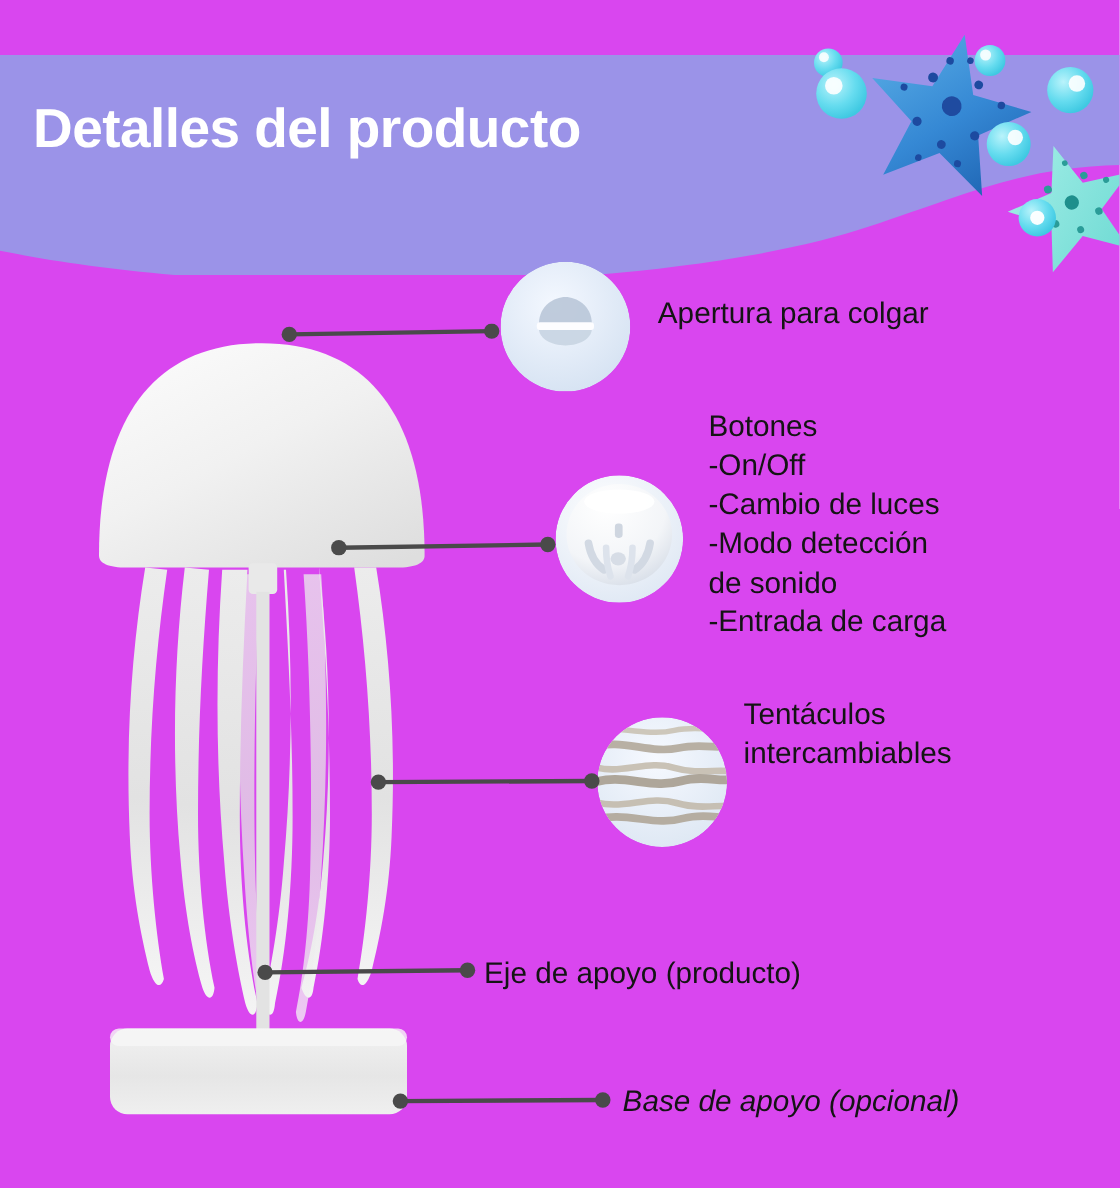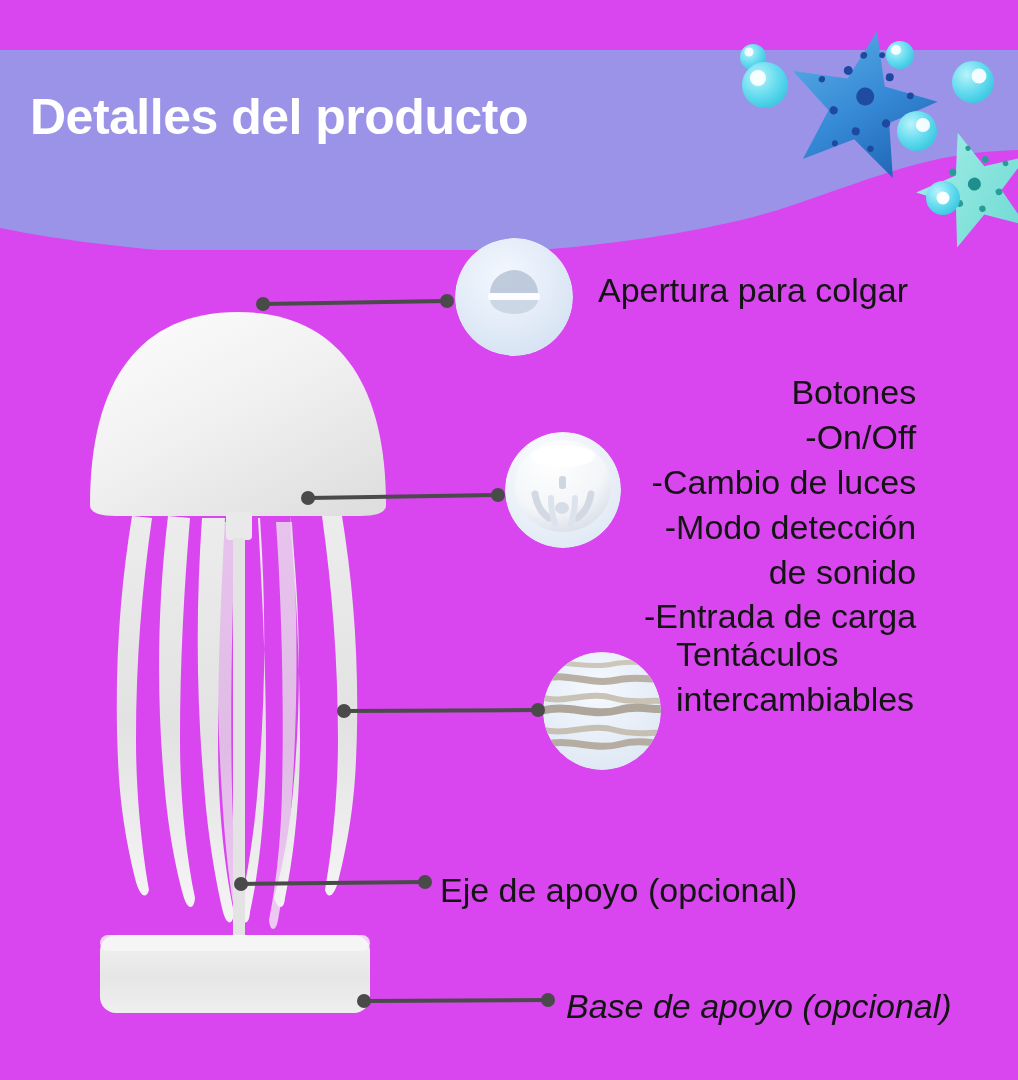--- a/index.html
+++ b/index.html
@@ -81,26 +81,26 @@
   
   .leader {
     position: absolute;
     height: 18px;
   }
 
   
   .callout-label {
     position: absolute;
     color: #141414;
-    font-size: 34px;
+    font-size: 27px;
     line-height: 1.32;
     white-space: pre-line;
   }
   #label-hanging  { left: 598px; top: 268px; }
-  #label-buttons  { left: 644px; top: 370px; text-align: right; }
+  #label-buttons  { left: 644px; top: 370px; }
   #label-tentacles{ left: 676px; top: 632px; }
   #label-shaft    { left: 440px; top: 868px; }
   #label-base     { left: 566px; top: 984px; font-style: italic; }
 </style>
 </head>
 <body>
 
 <div id="page">
 
   <div id="header-banner">
@@ -345,17 +345,17 @@
   <div class="callout-label" id="label-buttons">Botones
 -On/Off
 -Cambio de luces
 -Modo detección
 de sonido
 -Entrada de carga</div>
 
   <div class="callout-label" id="label-tentacles">Tentáculos
 intercambiables</div>
 
-  <div class="callout-label" id="label-shaft">Eje de apoyo (opcional)</div>
+  <div class="callout-label" id="label-shaft">Eje de apoyo (producto)</div>
 
   <div class="callout-label" id="label-base">Base de apoyo (opcional)</div>
 
 </div>
 
 </body></html>

